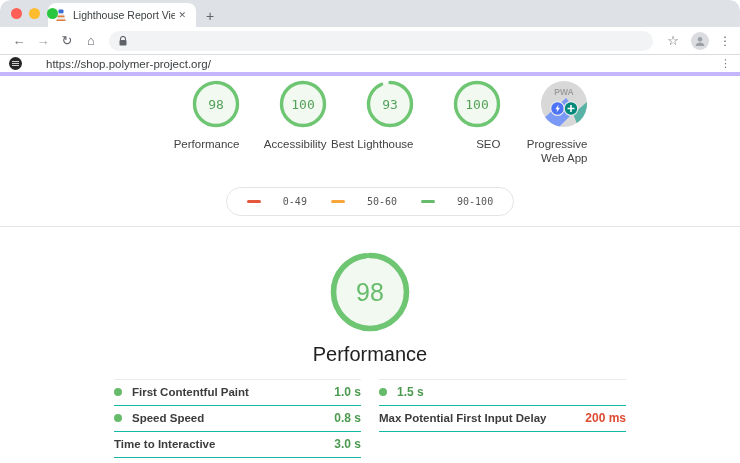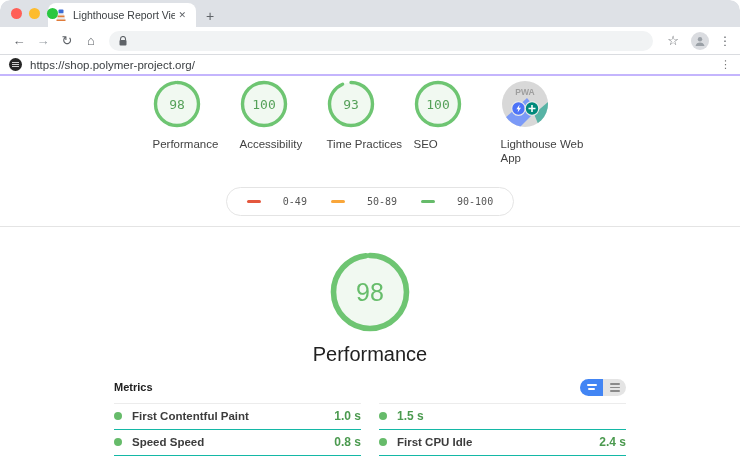--- a/index.html
+++ b/index.html
@@ -21,29 +21,29 @@
   .nav-icon { width:20px; text-align:center; font-size:13px; color:#5f6368; margin-right:4px; }
   .nav-icon.fwd { color:#9aa0a6; }
   .omnibox { flex:1; height:20px; background:#f1f3f4; border-radius:10px; display:flex; align-items:center; padding:0 10px; margin:0 8px 0 4px; }
   .lock-icon { margin-right:7px; display:flex; }
   .omnibox-url { font-size:10.5px; color:#202124; white-space:nowrap; overflow:hidden; }
   .star-icon { font-size:13px; color:#5f6368; margin:0 6px; }
   .avatar { width:18px; height:18px; border-radius:50%; background:#dadce0; display:flex; align-items:center; justify-content:center; margin:0 6px; overflow:hidden; }
   .kebab { font-size:12px; color:#5f6368; margin-left:4px; letter-spacing:0; }
 
   
-  .viewer-header { height:21px; background:#fff; border-bottom:2px solid #c4b5fd; display:flex; align-items:center; padding:0 9px; }
+  .viewer-header { height:21px; background:#fff; border-bottom:4px solid #c4b5fd; display:flex; align-items:center; padding:0 9px;gap:16px; }
   .site-favicon { width:13px; height:13px; border-radius:50%; background:#262626; display:flex; flex-direction:column; align-items:center; justify-content:center; gap:1px; }
   .site-favicon i { display:block; width:7px; height:1px; background:#cfcfcf; }
   .viewer-url { font-size:11.5px; color:#3c4043; margin-left:8px; }
   .viewer-kebab { margin-left:auto; font-size:11px; color:#757575; }
 
   
   .scores-row { display:flex; justify-content:center; padding-top:4px; }
-  .score-item { width:87px; text-align:left; }
+  .score-item { width:87px; text-align:right; }
   .score-item .label { margin-top:5px; font-size:11.5px; color:#424242; line-height:1.25; }
   .gauge-num { font-family:"DejaVu Sans Mono", monospace; font-size:13px; fill:#55a159; }
   .big-num { font-size:25px; fill:#67bd6b; }
 
   
   .legend { margin:21px auto 0; width:fit-content; border:1px solid #e4e4e4; border-radius:17px; padding:8px 20px; display:flex; gap:24px; align-items:center; }
   .legend-item { display:flex; align-items:center; gap:22px; font-family:"DejaVu Sans Mono", monospace; font-size:10px; color:#565656; }
   .legend-dash { width:14px; height:3.5px; border-radius:2px; display:block; }
 
   .section-divider { border:none; border-top:1px solid #e4e4e4; margin-top:10px; }
@@ -148,21 +148,21 @@
         <text x="24" y="28.5" text-anchor="middle" class="gauge-num">100</text>
       </svg>
       <div class="label">Accessibility</div>
     </div>
     <div class="score-item">
       <svg width="48" height="48" viewBox="0 0 48 48">
         <circle cx="24" cy="24" r="21.5" fill="#f1f9f1"></circle>
         <circle cx="24" cy="24" r="21.5" fill="none" stroke="#6ec572" stroke-width="3.4" stroke-linecap="round" transform="rotate(-90 24 24)" stroke-dasharray="125.63229021705581 135.0884841043611"></circle>
         <text x="24" y="28.5" text-anchor="middle" class="gauge-num">93</text>
       </svg>
-      <div class="label">Time Practices</div>
+      <div class="label">Best Lighthouse</div>
     </div>
     <div class="score-item">
       <svg width="48" height="48" viewBox="0 0 48 48">
         <circle cx="24" cy="24" r="21.5" fill="#f1f9f1"></circle>
         <circle cx="24" cy="24" r="21.5" fill="none" stroke="#6ec572" stroke-width="3.4" stroke-linecap="round" transform="rotate(-90 24 24)" stroke-dasharray="135.0884841043611 135.0884841043611"></circle>
         <text x="24" y="28.5" text-anchor="middle" class="gauge-num">100</text>
       </svg>
       <div class="label">SEO</div>
     </div>
     <div class="score-item">
@@ -176,65 +176,51 @@
         <g clip-path="url(#pwaclip)">
           <path d="M2 40 L26 18 L36 30 L16 50 Z" fill="#7b9af7"></path>
           <path d="M33 34 L47 22 L47 40 L38 46 Z" fill="#57b3a5"></path>
         </g>
         <text x="24" y="15" text-anchor="middle" font-size="8.5" font-weight="bold" fill="#9e9e9e" font-family="Liberation Sans, sans-serif">PWA</text>
         <circle cx="17.5" cy="28.5" r="6.8" fill="#4d73f8" stroke="#e9e9e9" stroke-width="1.2"></circle>
         <path d="M18.6 24.5 L15.4 29.3 H17.3 L16.6 32.6 L20 27.7 H17.9 Z" fill="#fff"></path>
         <circle cx="31" cy="28.5" r="6.8" fill="#00897b" stroke="#e9e9e9" stroke-width="1.2"></circle>
         <path d="M30.2 25h1.6v2.7h2.7v1.6h-2.7V32h-1.6v-2.7h-2.7v-1.6h2.7Z" fill="#fff"></path>
       </svg>
-      <div class="label">Lighthouse Web App</div>
+      <div class="label">Progressive Web App</div>
     </div>
   </div>
 
   <div class="legend">
     <div class="legend-item">
       <span class="legend-dash" style="background: rgb(228, 87, 61);"></span>
       <span>0-49</span>
     </div>
     <div class="legend-item">
       <span class="legend-dash" style="background: rgb(249, 166, 58);"></span>
-      <span>50-89</span>
+      <span>50-60</span>
     </div>
     <div class="legend-item">
       <span class="legend-dash" style="background: rgb(102, 187, 106);"></span>
       <span>90-100</span>
     </div>
   </div>
 
   <hr class="section-divider">
 
   <div class="detail">
     <svg width="80" height="80" viewBox="0 0 80 80">
       <circle cx="40" cy="40" r="36.5" fill="#f1f9f1"></circle>
       <circle cx="40" cy="40" r="36.5" fill="none" stroke="#6ec572" stroke-width="5.6" stroke-linecap="round" transform="rotate(-90 40 40)" stroke-dasharray="224.74953843781378 229.3362637120549"></circle>
       <text x="40" y="48.5" text-anchor="middle" class="big-num" font-family="Liberation Sans, sans-serif">98</text>
     </svg>
     <div class="detail-title">Performance</div>
   </div>
 
   <div class="metrics">
-    <div class="metrics-header">
-      <span class="metrics-heading">Metrics</span>
-      <div class="view-toggle">
-        <span class="toggle-seg active">
-            <i class="tl-a"></i>
-            <i class="tl-b"></i>
-          </span>
-        <span class="toggle-seg inactive">
-            <i class="tl-a"></i>
-            <i class="tl-c"></i>
-            <i class="tl-a"></i>
-          </span>
-      </div>
-    </div>
     <div class="metrics-cols">
       <div class="metric-col">
         <div class="metric-row status-pass">
           <span class="marker"></span>
           <span class="metric-name">First Contentful Paint</span>
           <span class="metric-value">1.0 s</span>
         </div>
         <div class="metric-row status-pass">
           <span class="marker"></span>
           <span class="metric-name">Speed Speed</span>
@@ -244,25 +230,20 @@
 
           <span class="metric-name">Time to Interactive</span>
           <span class="metric-value">3.0 s</span>
         </div>
       </div>
       <div class="metric-col">
         <div class="metric-row status-pass">
           <span class="marker"></span>
           <span class="metric-value">1.5 s</span>
         </div>
-        <div class="metric-row status-pass">
-          <span class="marker"></span>
-          <span class="metric-name">First CPU Idle</span>
-          <span class="metric-value">2.4 s</span>
-        </div>
         <div class="metric-row status-warn">
 
           <span class="metric-name">Max Potential First Input Delay</span>
           <span class="metric-value">200 ms</span>
         </div>
       </div>
     </div>
 
   </div>
 

